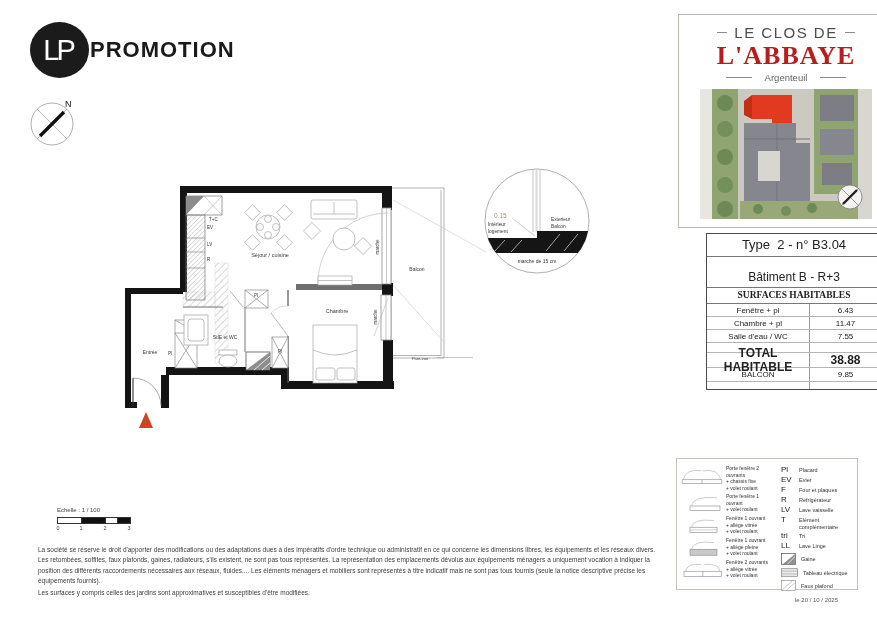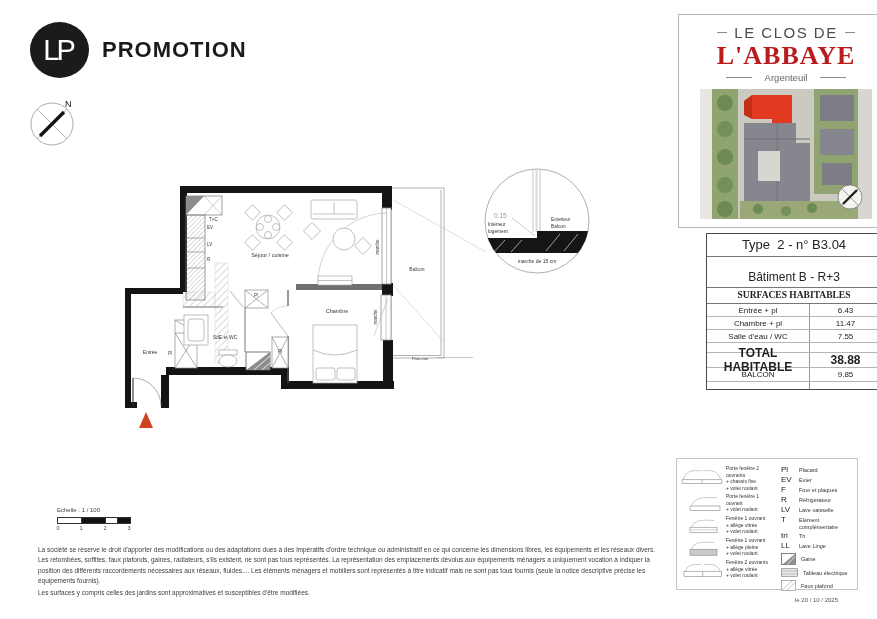--- a/index.html
+++ b/index.html
@@ -1,20 +1,20 @@
 <!DOCTYPE html>
 <html><head>
 <meta charset="utf-8">
 <style>
   html,body{margin:0;padding:0;background:#fff;}
   body{width:877px;height:619px;position:relative;overflow:hidden;
        font-family:"Liberation Sans",sans-serif;color:#222;}
 
   
-  .logo{position:absolute;left:30px;top:22px;display:flex;align-items:center;gap:13px;}
+  .logo{position:absolute;left:30px;top:22px;display:flex;align-items:center;gap:1px;}
   .logo-circle{width:56px;height:56px;border-radius:50%;background:#1b1b1b;color:#fff;
     display:flex;align-items:center;justify-content:center;font-size:29px;font-weight:400;
     letter-spacing:-3px;padding-right:3px;}
   .logo-text{font-size:22px;font-weight:700;letter-spacing:1px;color:#1a1a1a;}
 
   
   .card{position:absolute;left:678px;top:14px;width:216px;height:214px;
     border:1px solid #b9b6b0;background:#fff;box-sizing:border-box;text-align:center;}
   .card-t1{display:flex;align-items:center;justify-content:center;gap:7px;
     margin-top:9px;font-size:15px;letter-spacing:1.5px;color:#4c4c4c;font-weight:300;}
@@ -322,21 +322,21 @@
     </g>
   </svg>
 </div>
 
 <div class="stable">
   <div class="st-title">Type  2 - n° B3.04</div>
   <div class="st-building">Bâtiment B - R+3</div>
   <div class="st-section">SURFACES HABITABLES</div>
 
   <div class="st-row">
-    <div class="lbl">Entrée + pl</div>
+    <div class="lbl">Fenêtre + pl</div>
     <div class="val">6.43</div>
   </div>
   <div class="st-row">
     <div class="lbl">Chambre + pl</div>
     <div class="val">11.47</div>
   </div>
   <div class="st-row">
     <div class="lbl">Salle d'eau / WC</div>
     <div class="val">7.55</div>
   </div>

